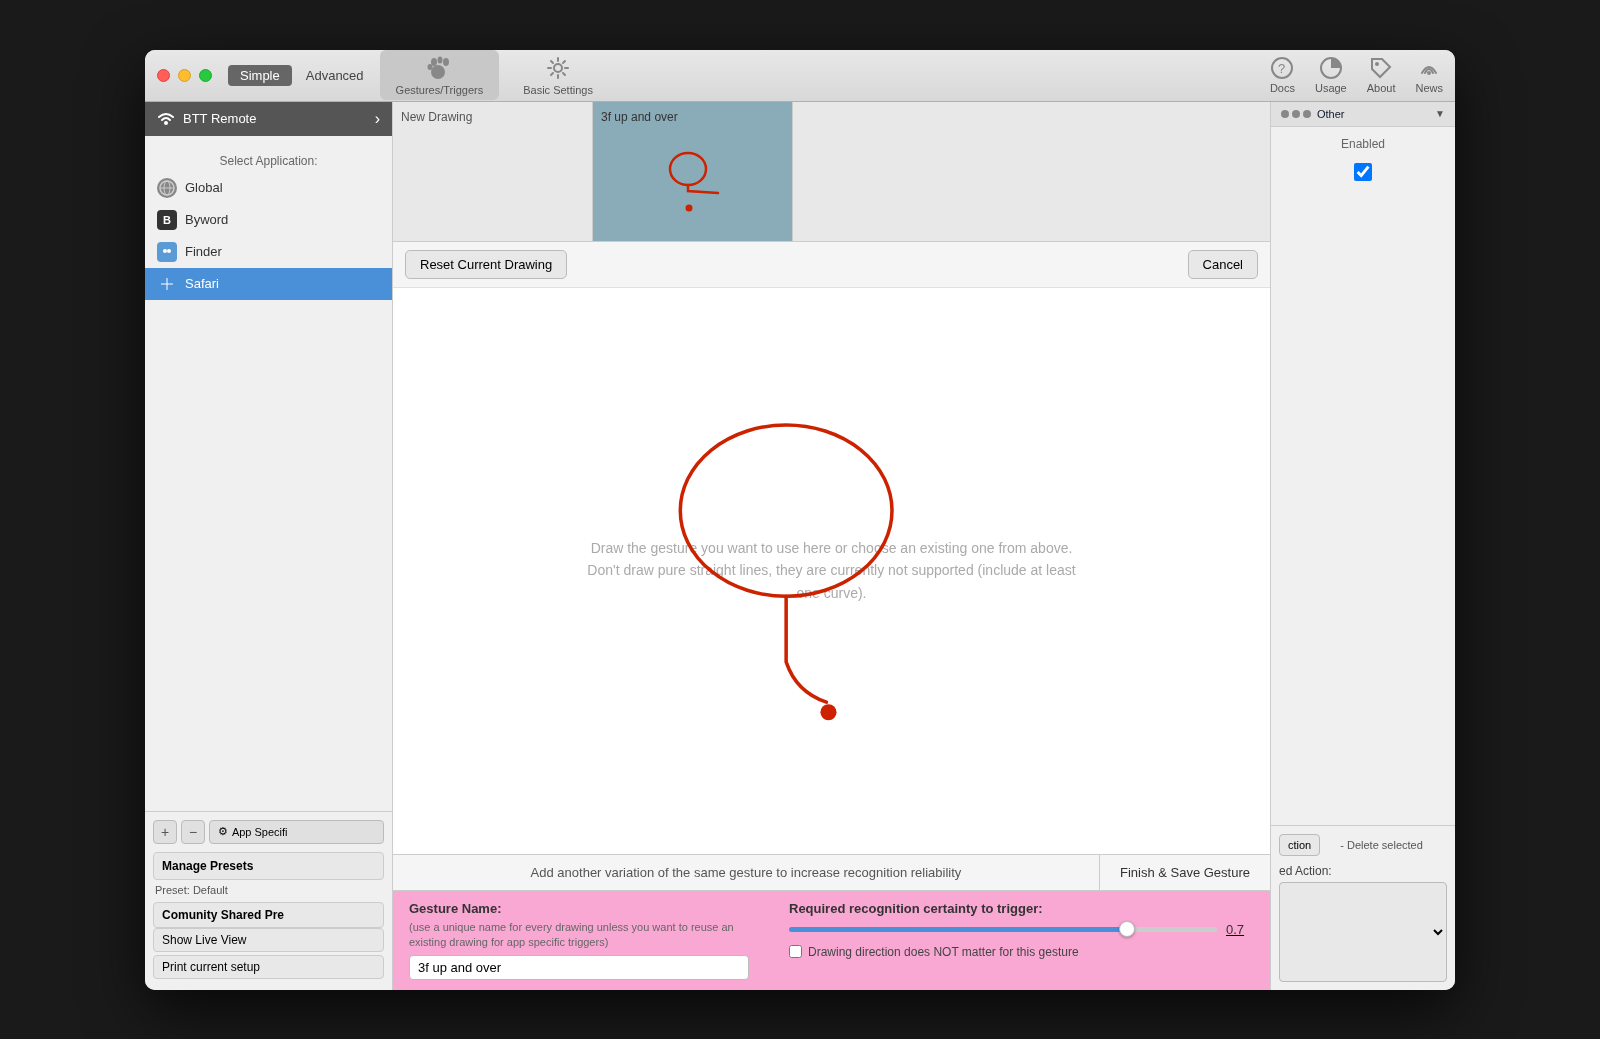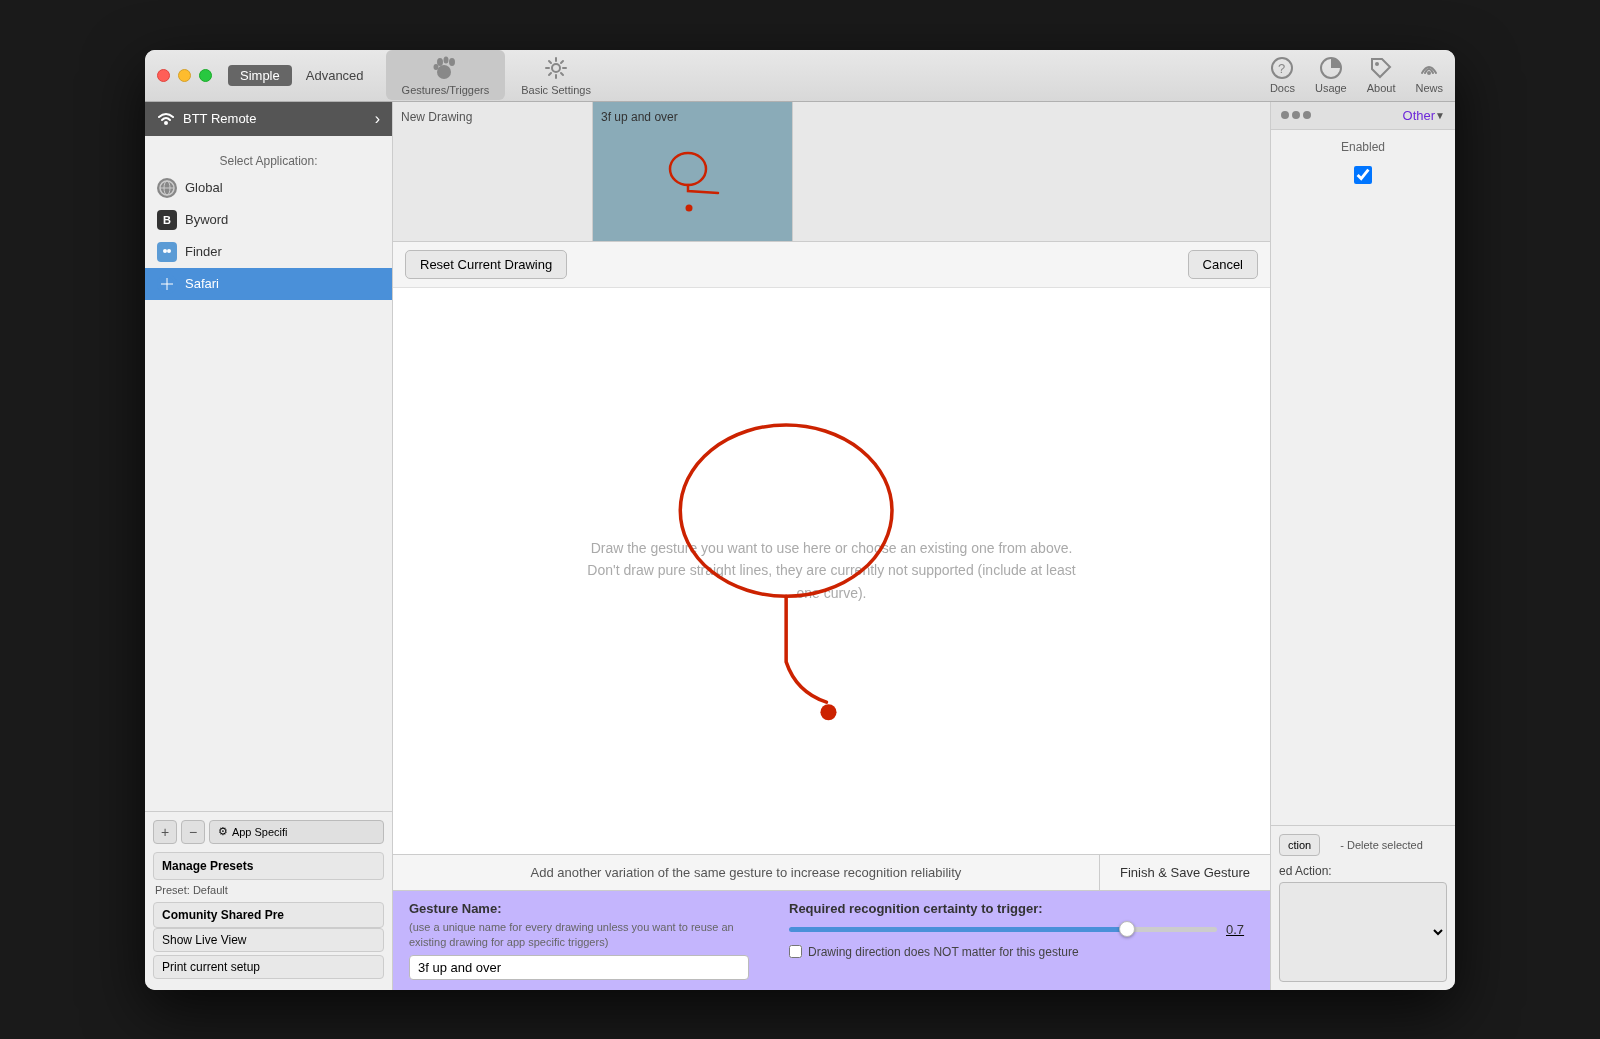--- a/index.html
+++ b/index.html
@@ -59,22 +59,22 @@
       margin-right: 2px;
     }
     .tab-advanced {
       color: #444;
       padding: 3px 12px;
       font-size: 13px;
     }
 
     .toolbar-icons {
       display: flex;
-      margin-left: 10px;
-      gap: 0;
+      margin-left: 4px;
+      gap: 8px;
     }
     .toolbar-icon-btn {
       display: flex;
       flex-direction: column;
       align-items: center;
       padding: 4px 16px;
       font-size: 11px;
       color: #555;
       cursor: pointer;
       border-radius: 6px;
@@ -351,21 +351,21 @@
     }
     .drawing-canvas {
       position: absolute;
       top: 0; left: 0;
       width: 100%;
       height: 100%;
     }
 
     
     .bottom-bar {
-      background: #c4b5fd;
+      background: #f9a8d4;
       border-top: 1px solid #ccc;
       flex-shrink: 0;
     }
     .bottom-bar-top {
       display: flex;
       border-bottom: 1px solid #ccc;
     }
     .add-variation-btn {
       flex: 1;
       padding: 10px 16px;
@@ -488,25 +488,25 @@
       gap: 3px;
       margin-right: 6px;
     }
     .dot {
       width: 8px;
       height: 8px;
       border-radius: 50%;
       background: #888;
     }
     .right-panel-title {
-      font-size: 13px;
+      font-size: 11px;
       font-weight: 500;
-      color: #6d28d9;
-      flex: 1;
-      text-align: right;
+      color: #0f172a;
+      flex: 1;
+      text-align: left;
     }
     .right-panel-arrow {
       color: #555;
       font-size: 10px;
     }
 
     .right-panel-section {
       padding: 10px;
     }
     .right-panel-section-title {

